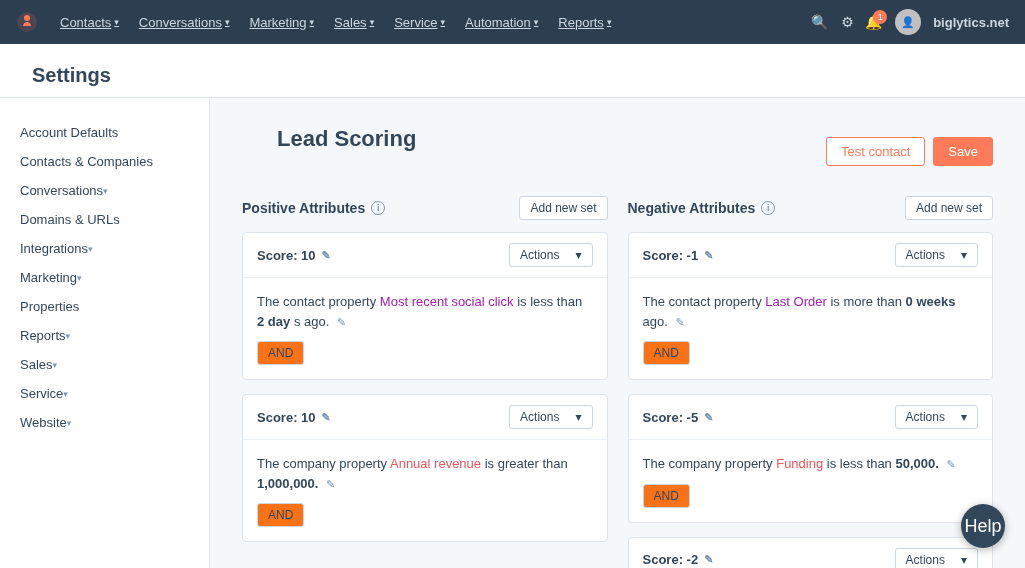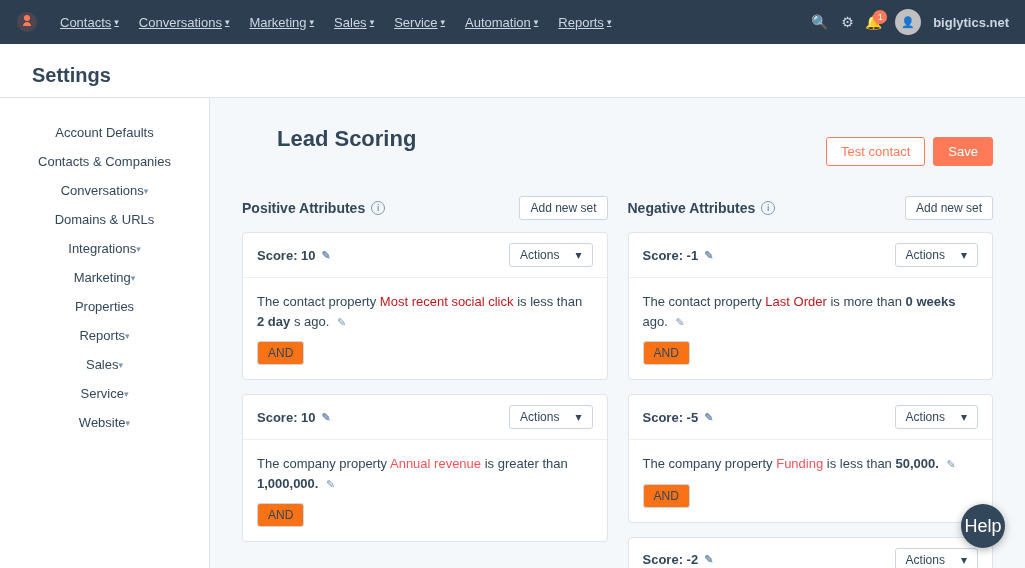--- a/index.html
+++ b/index.html
@@ -16,21 +16,21 @@
     .nav-notif { position: relative; display: flex; align-items: center; }
     .notif-badge { position: absolute; top: -4px; right: -4px; background: #ff7a59; color: #fff; border-radius: 50%; width: 14px; height: 14px; font-size: 9px; display: flex; align-items: center; justify-content: center; }
     .nav-avatar { width: 26px; height: 26px; border-radius: 50%; background: #c0c0c0; overflow: hidden; display: flex; align-items: center; justify-content: center; color: #fff; font-size: 11px; }
     .nav-domain { color: #cbd6e2; font-size: 13px; cursor: pointer; font-weight: bold; }
 
     
     .main-layout { display: flex; min-height: calc(100vh - 44px); }
 
     
     .sidebar { width: 210px; background: #fff; border-right: 1px solid #dfe3eb; padding: 20px 0; flex-shrink: 0; }
-    .sidebar-item { padding: 7px 20px; cursor: pointer; display: flex; align-items: center; justify-content: center; color: #33475b; font-size: 13px; }
+    .sidebar-item { padding: 7px 20px; cursor: pointer; display: flex; align-items: center; justify-content: flex-start; color: #33475b; font-size: 13px; }
     .sidebar-item .caret { font-size: 9px; color: #7c98b6; }
 
     
     .content { flex: 1; padding: 28px 32px; }
     .page-title { font-size: 22px; font-weight: 600; color: #33475b; margin-bottom: 24px; margin-left: 35px; }
 
     
     .page-header { display: flex; align-items: center; justify-content: space-between; margin-bottom: 20px; }
     .header-actions { display: flex; gap: 8px; }
     .btn-outline { background: #fff; border: 1px solid #ff7a59; color: #ff7a59; padding: 6px 14px; border-radius: 3px; font-size: 13px; cursor: pointer; }
@@ -45,21 +45,21 @@
     .btn-add { background: #fff; border: 1px solid #cbd6e2; color: #33475b; padding: 4px 10px; border-radius: 3px; font-size: 12px; cursor: pointer; }
 
     
     .score-card { background: #fff; border: 1px solid #dfe3eb; border-radius: 4px; margin-bottom: 14px; }
     .score-card-header { display: flex; align-items: center; justify-content: space-between; padding: 10px 14px; border-bottom: 1px solid #eaf0f6; }
     .score-label { font-size: 13px; font-weight: 600; color: #33475b; display: flex; align-items: center; gap: 6px; }
     .edit-icon { color: #7c98b6; font-size: 11px; cursor: pointer; }
     .btn-actions { background: #fff; border: 1px solid #cbd6e2; color: #33475b; padding: 4px 10px; border-radius: 3px; font-size: 12px; cursor: pointer; display: flex; align-items: center; gap: 16px; }
     .score-body { padding: 14px; }
     .rule-text { font-size: 13px; color: #33475b; line-height: 1.5; }
-    .rule-text .link { color: #b91c1c; }
+    .rule-text .link { color: #a21caf; }
     .rule-text .link2 { color: #f2545b; }
     .and-btn { margin-top: 10px; background: #f97316; border: 1px solid #cbd6e2; color: #33475b; padding: 4px 10px; border-radius: 3px; font-size: 12px; cursor: pointer; }
 
     
     .help-btn { position: fixed; bottom: 20px; right: 20px; background: #33475b; color: #fff; border-radius: 50%; width: 44px; height: 44px; display: flex; align-items: center; justify-content: center; font-size: 18px; cursor: pointer; box-shadow: 0 2px 8px rgba(0,0,0,0.3); }
 
     
     .settings-title-area { padding: 20px 32px 10px; background: #fff; border-bottom: 1px solid #dfe3eb; }
     .settings-title { font-size: 20px; font-weight: 700; color: #33475b; }
   </style>

